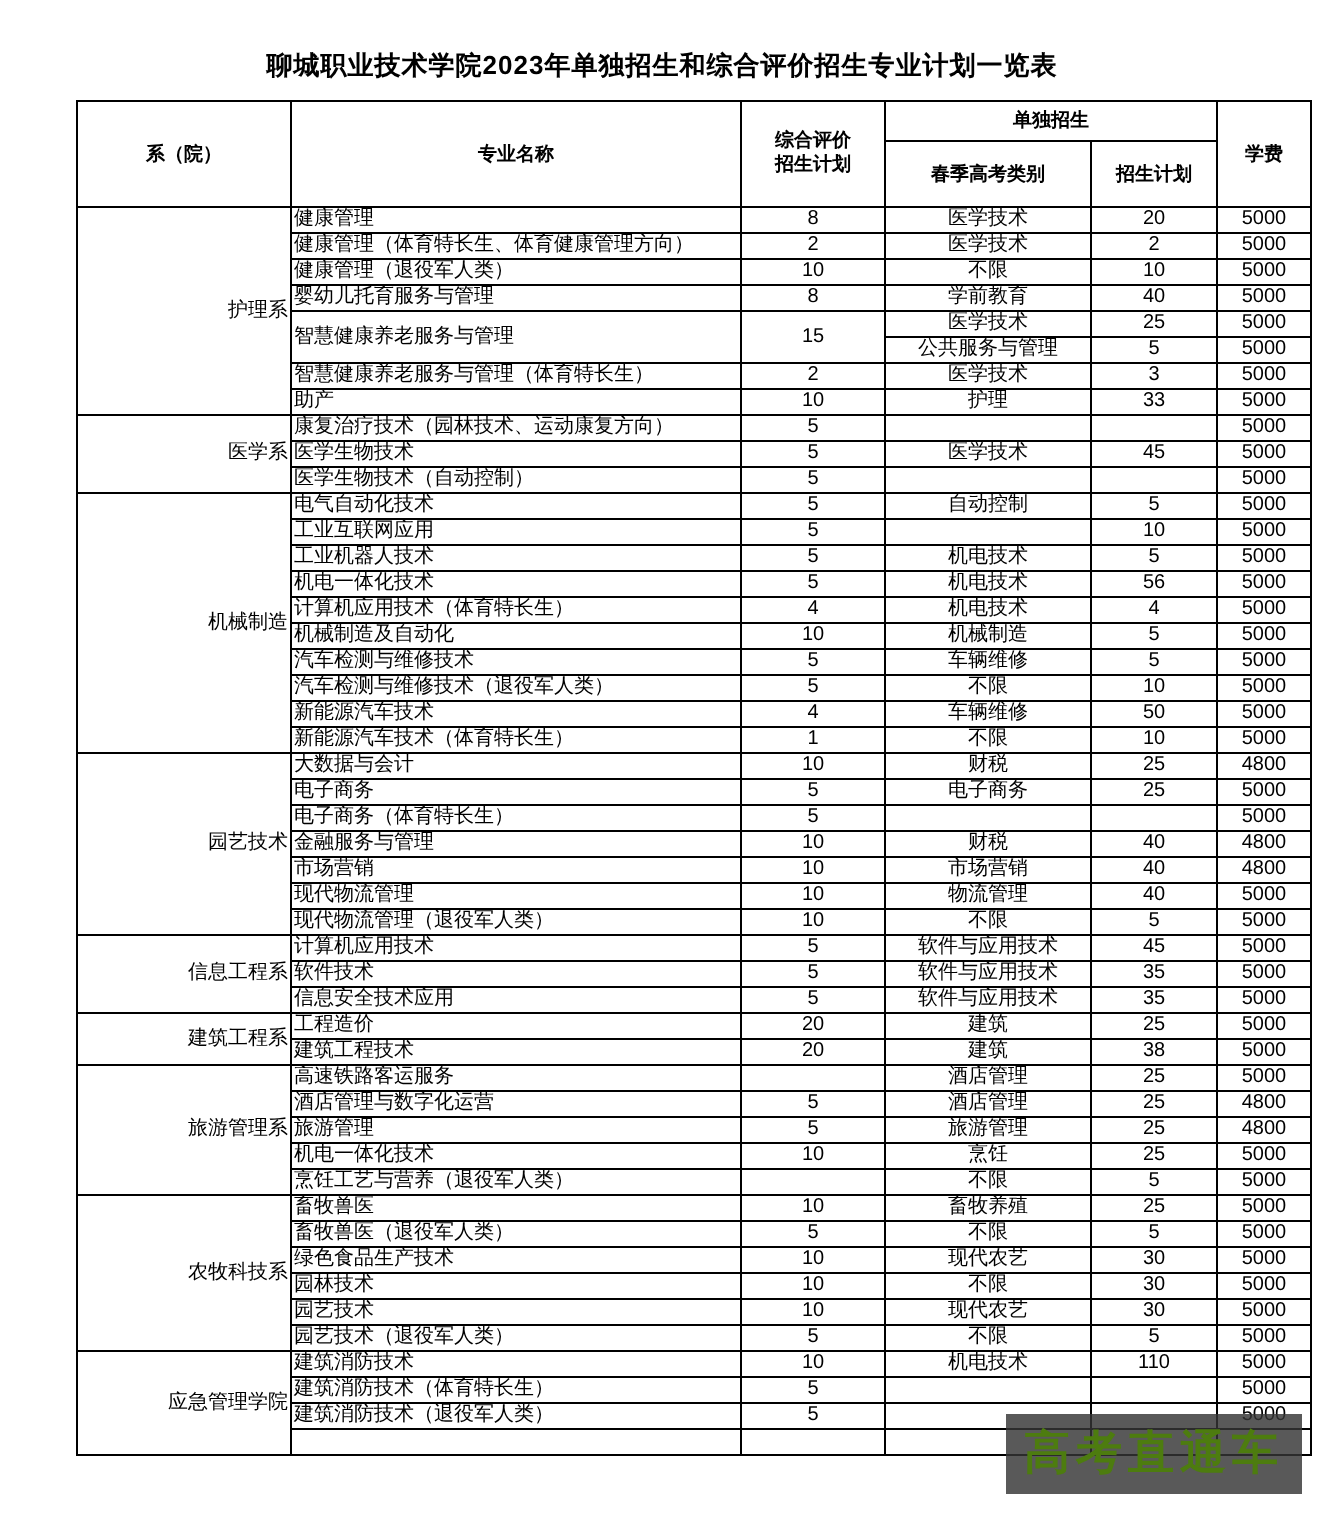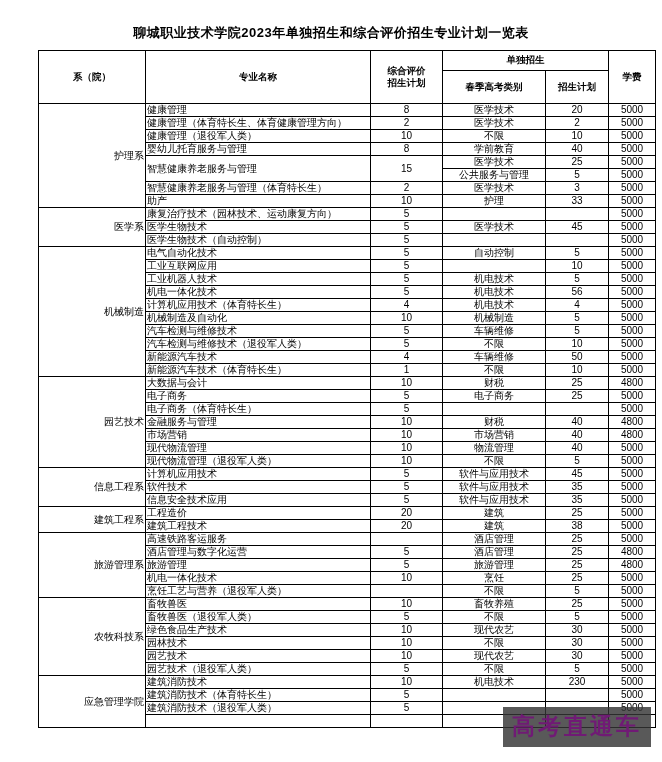--- a/index.html
+++ b/index.html
@@ -56,21 +56,21 @@
     font-size: 10.5px;
     white-space: normal;
   }
   td.major-cell { text-align: left; padding-left: 4px; }
   td.num-cell, td.cat-cell { text-align: center; }
   .watermark {
     position: absolute;
     right: 11px;
     bottom: 15px;
     background: rgba(52, 52, 52, 0.82);
-    color: #701a75;
+    color: #4d7c0f;
     font-size: 23px;
     font-weight: bold;
     font-family: "Liberation Serif", serif;
     padding: 4px 9px 5px 9px;
     letter-spacing: 3px;
   }
 </style>
 </head>
 <body>
 
@@ -414,21 +414,21 @@
           <td class="num-cell">5</td>
           <td class="cat-cell">不限</td>
           <td class="num-cell">5</td>
           <td class="num-cell">5000</td>
         </tr>
         <tr>
           <td class="dept-cell" rowspan="4">应急管理学院</td>
           <td class="major-cell">建筑消防技术</td>
           <td class="num-cell">10</td>
           <td class="cat-cell">机电技术</td>
-          <td class="num-cell">230</td>
+          <td class="num-cell">110</td>
           <td class="num-cell">5000</td>
         </tr>
         <tr>
           <td class="major-cell">建筑消防技术（体育特长生）</td>
           <td class="num-cell">5</td>
           <td class="cat-cell"></td>
           <td class="num-cell"></td>
           <td class="num-cell">5000</td>
         </tr>
         <tr>

